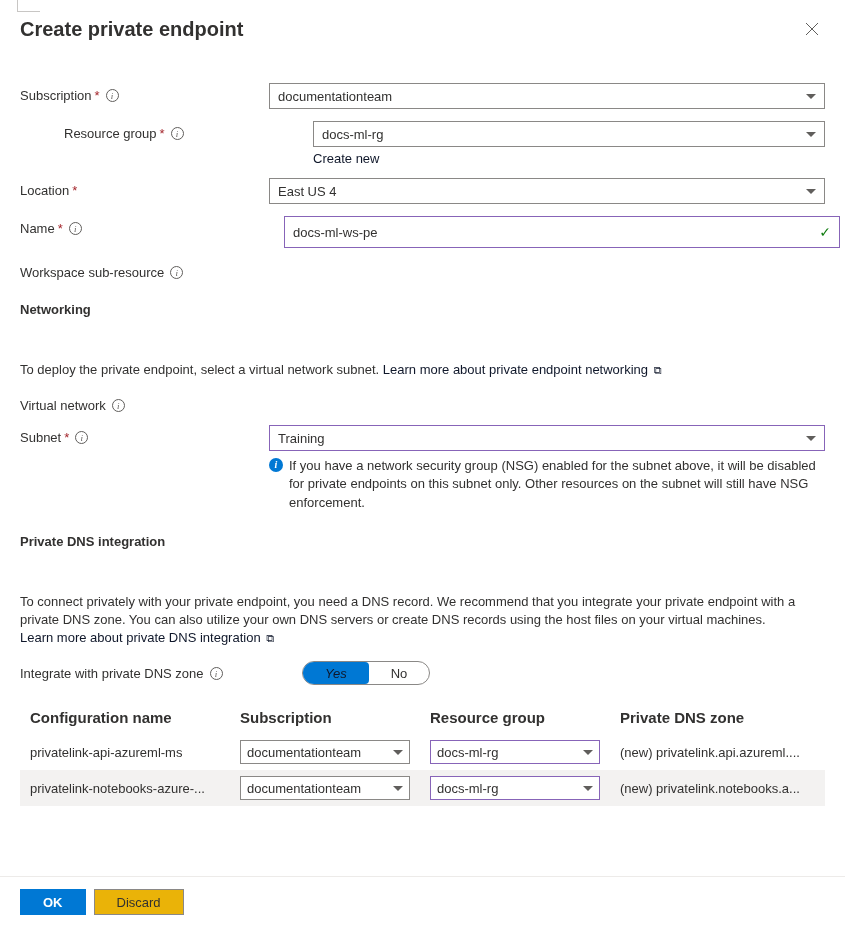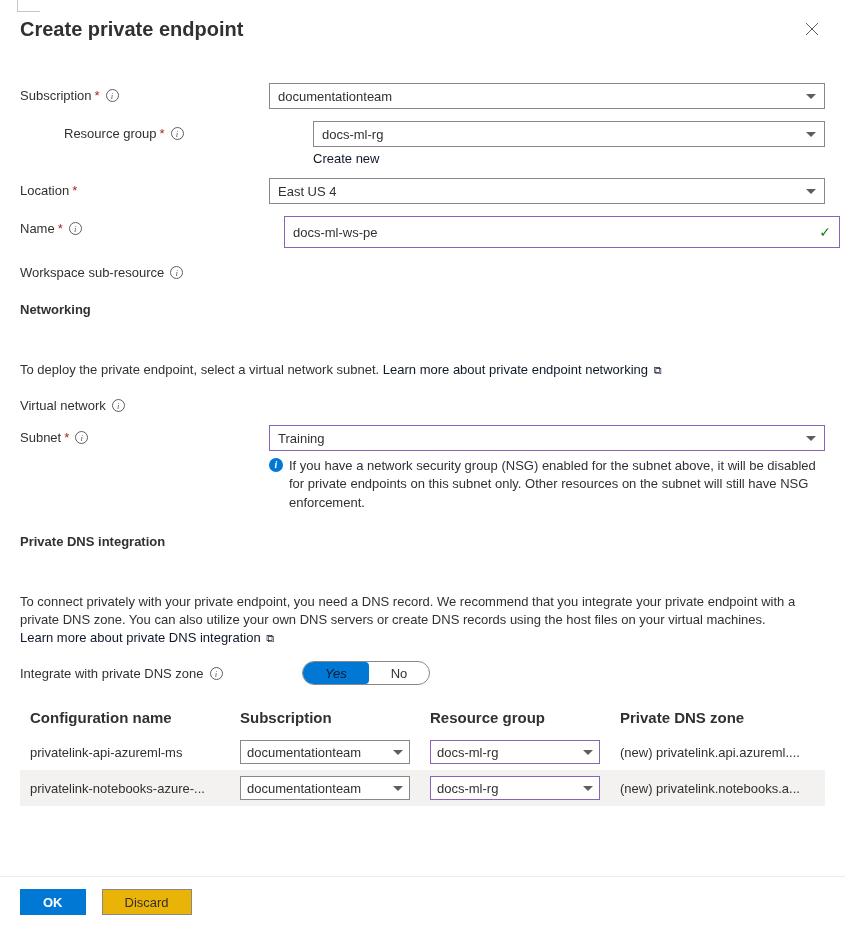--- a/index.html
+++ b/index.html
@@ -31,21 +31,21 @@
     .toggle-group { display: inline-flex; border: 1px solid #8a8886; border-radius: 13px; height: 24px; overflow: hidden; margin-left: 6px; }
     .toggle-opt { padding: 0 22px; display: flex; align-items: center; font-size: 13px; cursor: pointer; }
     .toggle-opt.active { background: #0078d4; color: #0f172a; border-radius: 4px; font-style: italic; }
     .table { width: 100%; margin-top: 16px; border-collapse: collapse; }
     .table th { text-align: left; font-size: 15px; font-weight: 600; padding: 8px 10px; color: #323130; }
     .table td { padding: 6px 10px; font-size: 13px; }
     .table tr.alt { background: #f3f2f1; }
     .td-select { height: 24px; border: 1px solid #8a8886; display: flex; align-items: center; padding: 0 6px; background: #fff; cursor: pointer; }
     .td-select.purple { border-color: #8764b8; }
     .td-select .chevron { margin-left: auto; }
-    .footer { position: absolute; bottom: 0; left: 0; right: 0; border-top: 1px solid #edebe9; padding: 12px 20px; display: flex; gap: 16px; }
+    .footer { position: absolute; bottom: 0; left: 0; right: 0; border-top: 1px solid #edebe9; padding: 12px 20px; display: flex; gap: 8px; }
     .btn { height: 26px; padding: 0 22px; font-size: 13px; cursor: pointer; display: flex; align-items: center; border: 1px solid #8a8886; background: #eab308; }
     .btn.primary { background: #0078d4; color: #fff; border-color: #0078d4; font-weight: 600; }
     .truncate { white-space: nowrap; overflow: hidden; text-overflow: ellipsis; }
     .col-config { width: 210px; }
     .col-sub { width: 190px; }
     .col-rg { width: 190px; }
   </style>
 </head>
 <body>
 

